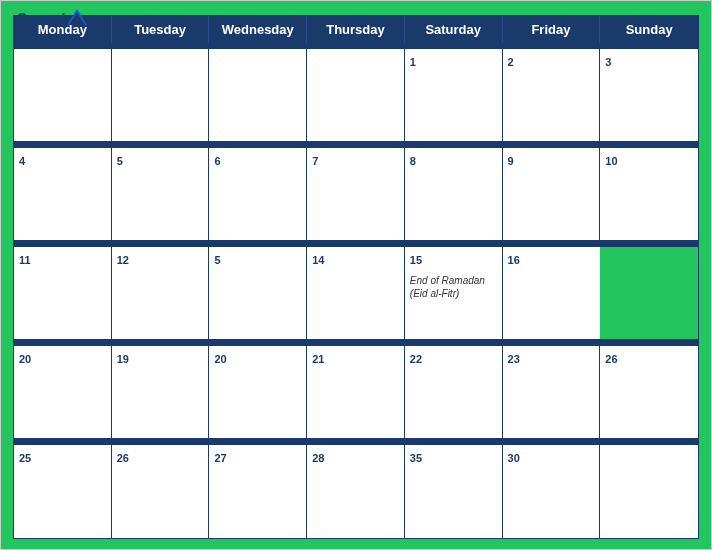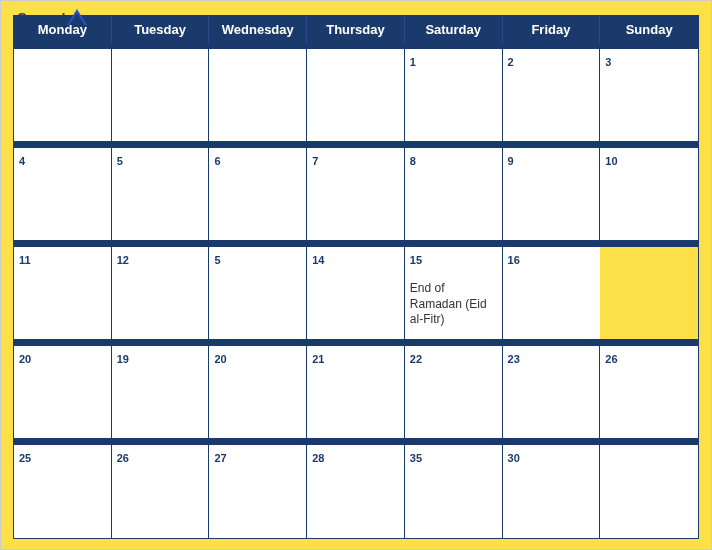--- a/index.html
+++ b/index.html
@@ -9,21 +9,21 @@
       display: flex;
       justify-content: center;
       align-items: center;
       width: 712px;
       height: 550px;
       overflow: hidden;
     }
     .calendar-container {
       width: 712px;
       height: 550px;
-      background: #fde047;
+      background: #22c55e;
       border: 1px solid #ccc;
       display: flex;
       flex-direction: column;
     }
     .calendar-header {
       display: flex;
       align-items: center;
       justify-content: center;
       padding: 10px 16px 4px;
       position: relative;
@@ -104,24 +104,25 @@
     }
     .cell:last-child {
       border-right: none;
     }
     .cell-number {
       font-size: 11px;
       color: #1a3a6b;
       font-weight: bold;
     }
     .cell-event {
-      font-size: 12px;
+      font-size: 10px;
       color: #333;
-      margin-top: 13px;
+      margin-top: 6px;
       line-height: 1.3;
+      font-style: italic;
     }
   </style>
 </head>
 <body>
 
 <div class="calendar-container">
 
   <div class="calendar-header">
     <div class="logo">
       <div class="logo-row">

